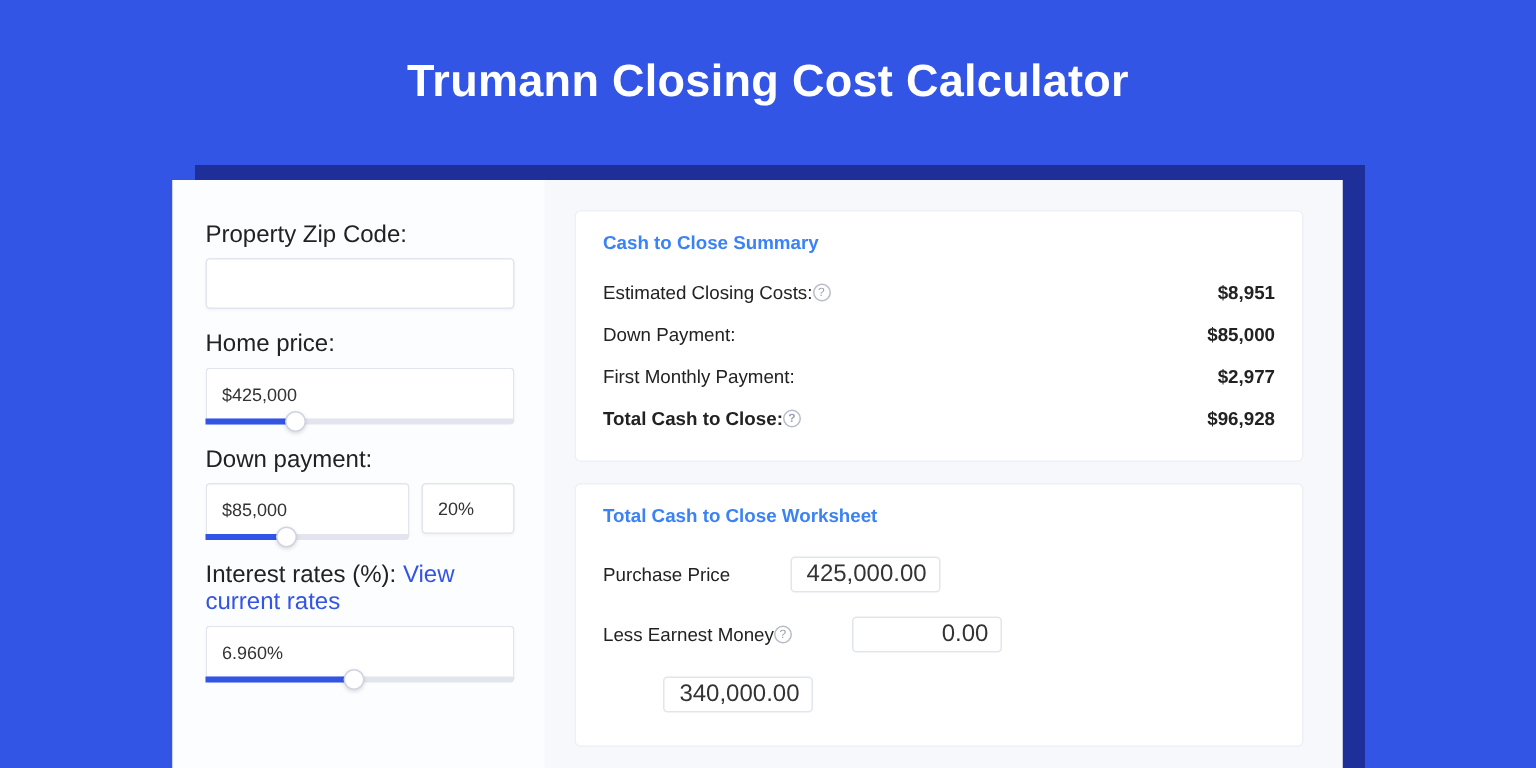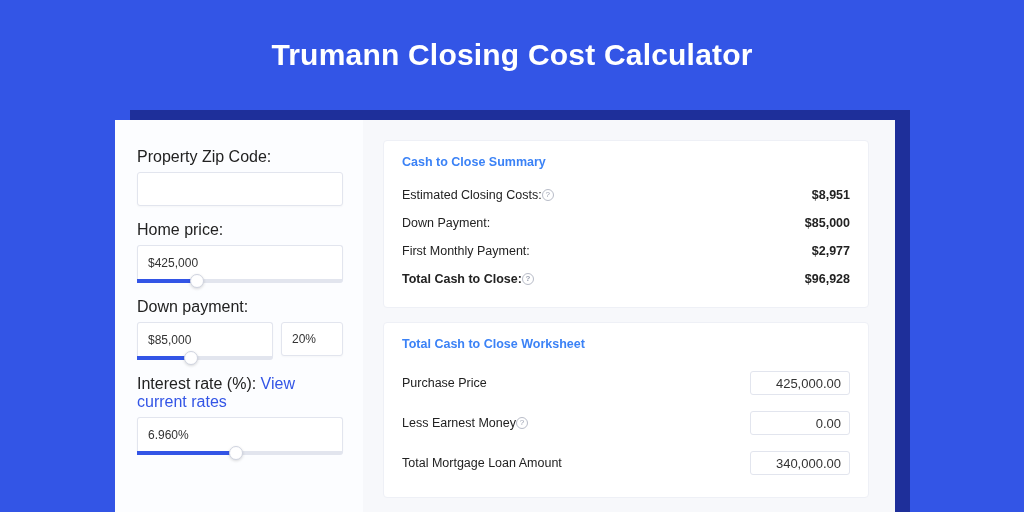--- a/index.html
+++ b/index.html
@@ -118,38 +118,39 @@
     border: 1px solid #b8bcc8;
     border-radius: 50%;
     align-items: center;
     justify-content: center;
     font-size: 8px;
     color: #9aa0b0;
     line-height: 1;
   }
   .ws-row {
     display: flex;
-    justify-content: space-between;
+    justify-content: flex-start;
     align-items: center;
     font-size: 12.5px;
     color: #222;
     padding: 8px 0;
   }
   .ws-val-box {
     width: 100px;
     height: 24px;
     border: 1px solid #e2e5ee;
     border-radius: 3px;
     display: flex;
     align-items: center;
     justify-content: flex-end;
     padding: 0 8px;
-    font-size: 13px;
+    font-size: 16px;
     background: #fff;
     color: #333;
+    margin-left: 40px;
   }
 </style>
 </head>
 <body>
 
 <h1 class="page-title">Trumann Closing Cost Calculator</h1>
 
 <div class="shadow-panel"></div>
 
 <div class="card">
@@ -179,21 +180,21 @@
             <div class="slider-fill" style="width:40%"></div>
             <div class="slider-thumb" style="left:40%"></div>
           </div>
         </div>
         <input class="text-input dp-pct" value="20%" style="">
       </div>
     </div>
 
     <div class="form-group">
       <label class="form-label">
-        <span>Interest rate (%):</span>
+        <span>Interest rates (%):</span>
         <span class="link">View current rates</span>
       </label>
       <input class="text-input with-slider" value="6.960%" style="">
       <div class="slider-track">
         <div class="slider-fill" style="width:48%"></div>
         <div class="slider-thumb" style="left:48%"></div>
       </div>
     </div>
 
   </div>
@@ -246,22 +247,19 @@
 
       <div class="ws-row">
         <span class="row-label">
           <span>Less Earnest Money</span>
           <span class="help-icon">?</span>
         </span>
         <span class="ws-val-box">0.00</span>
       </div>
 
       <div class="ws-row">
-        <span class="row-label">
-          <span>Total Mortgage Loan Amount</span>
-        </span>
         <span class="ws-val-box">340,000.00</span>
       </div>
 
     </div>
 
   </div>
 </div>
 
 </body></html>

